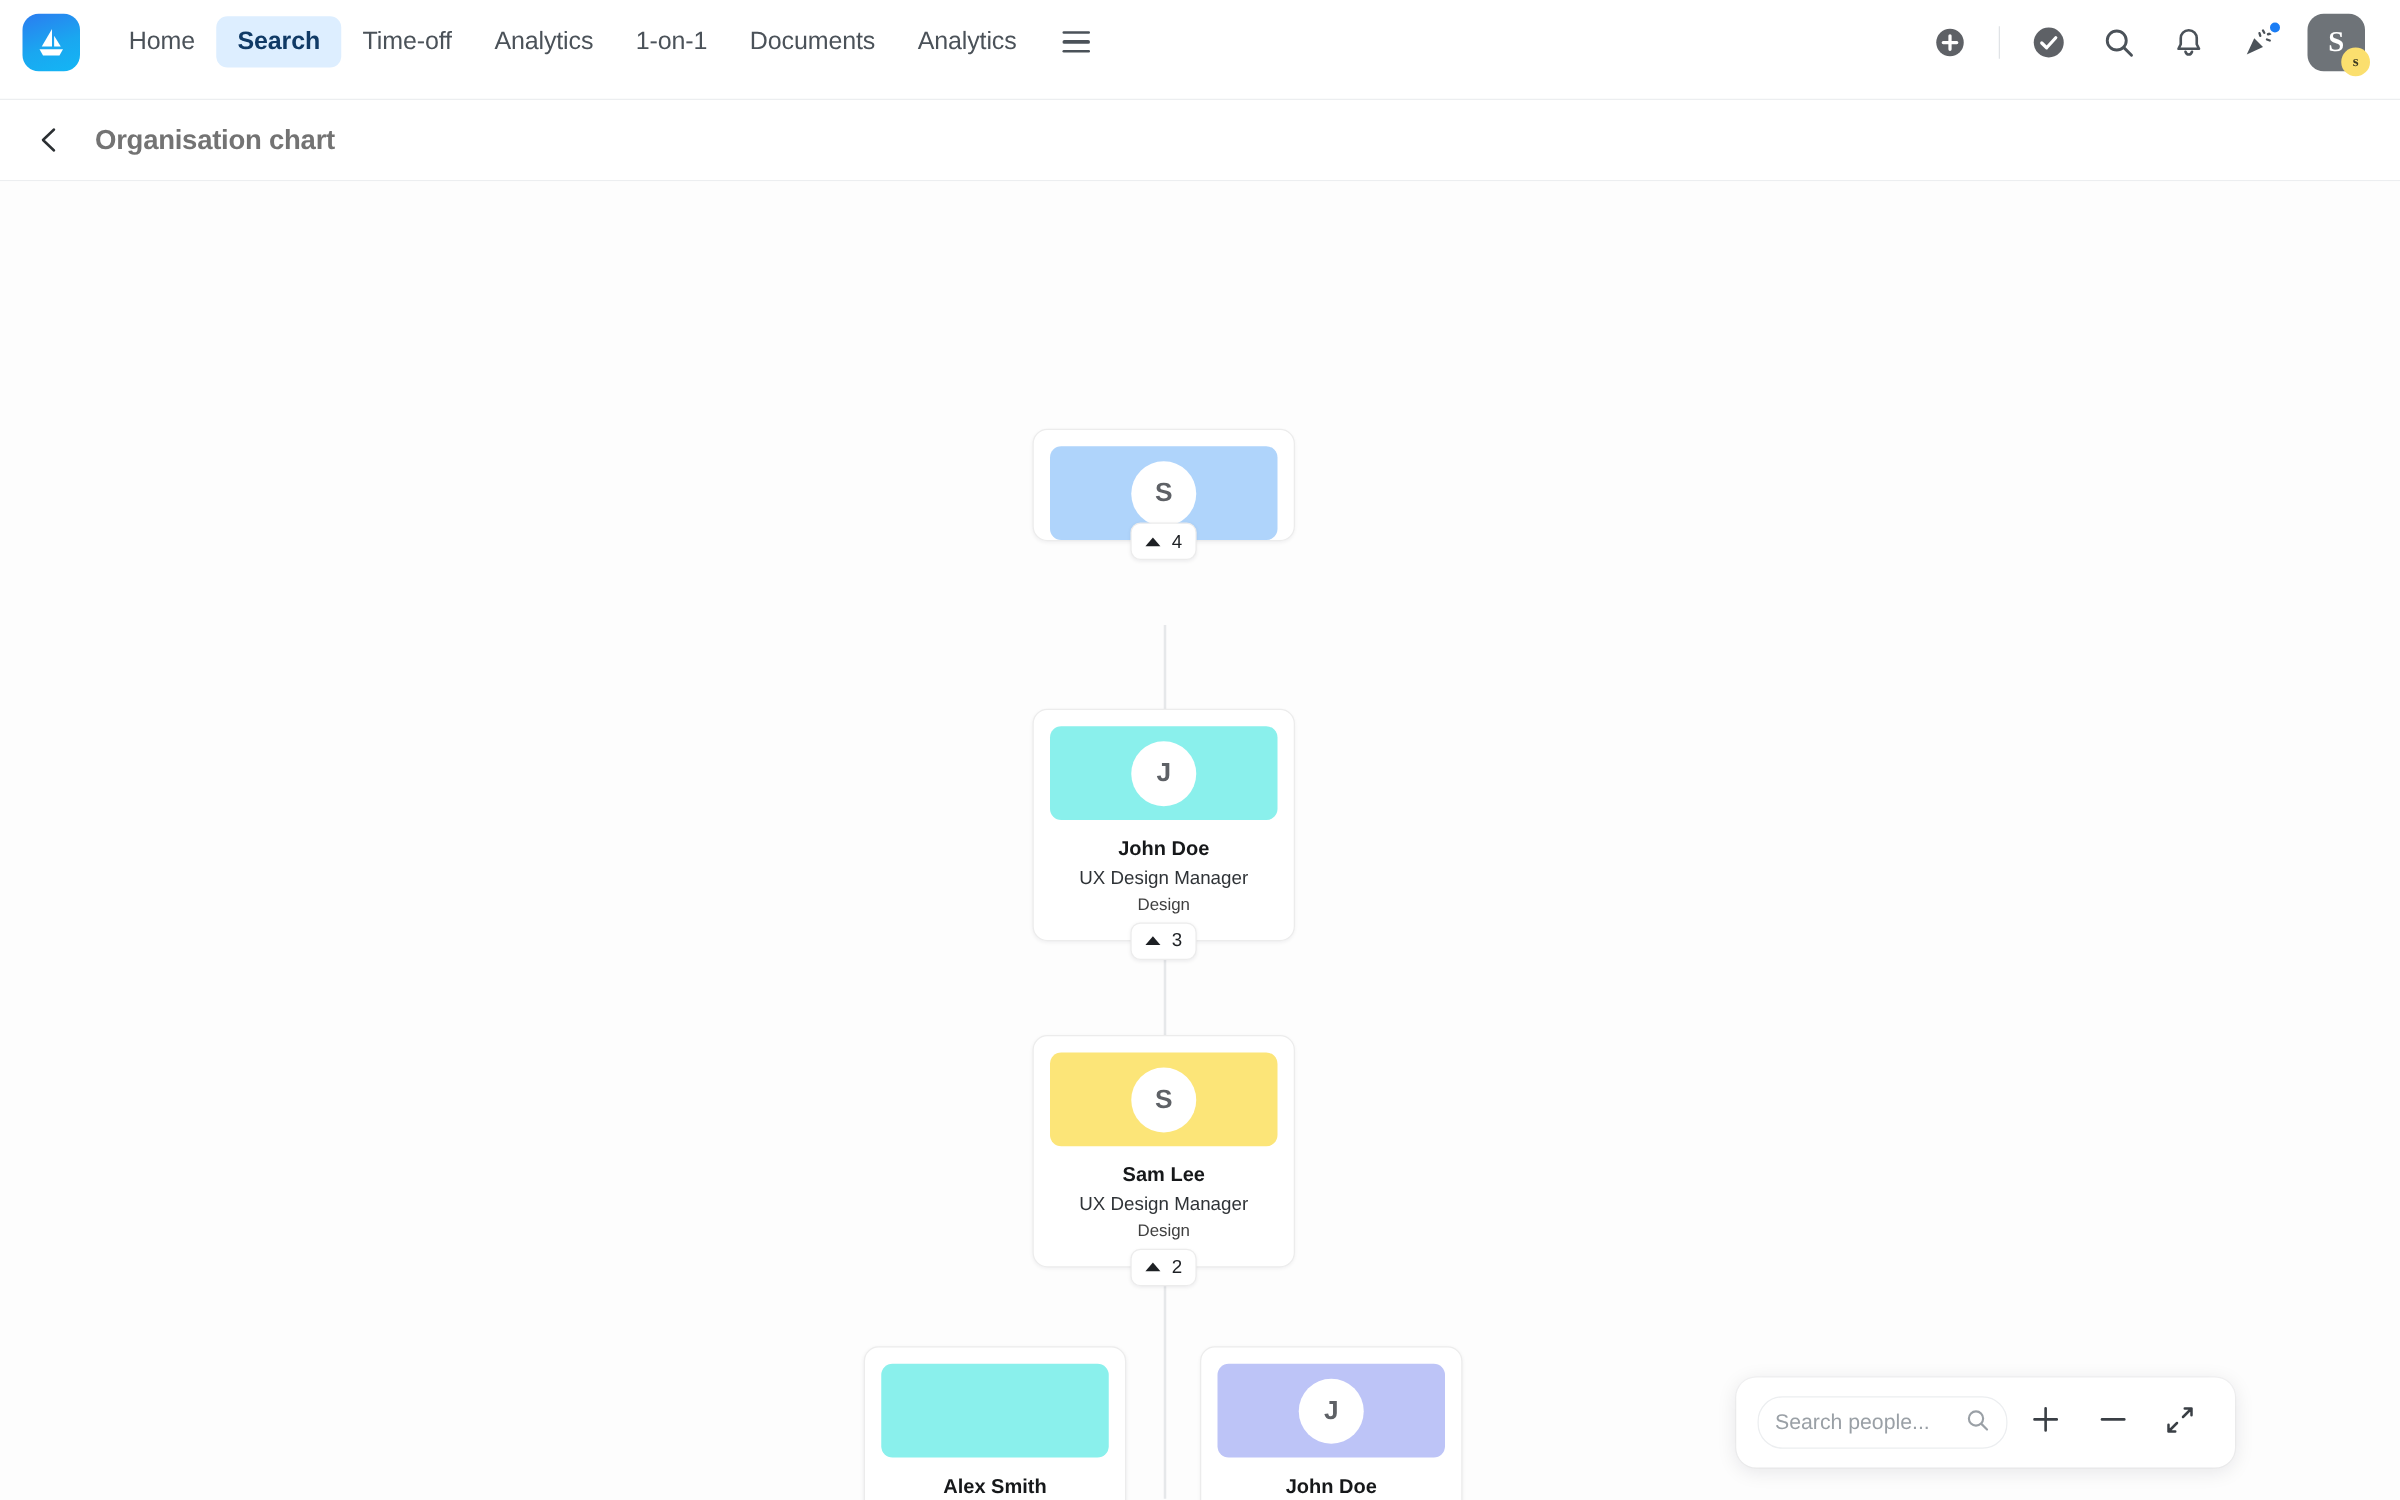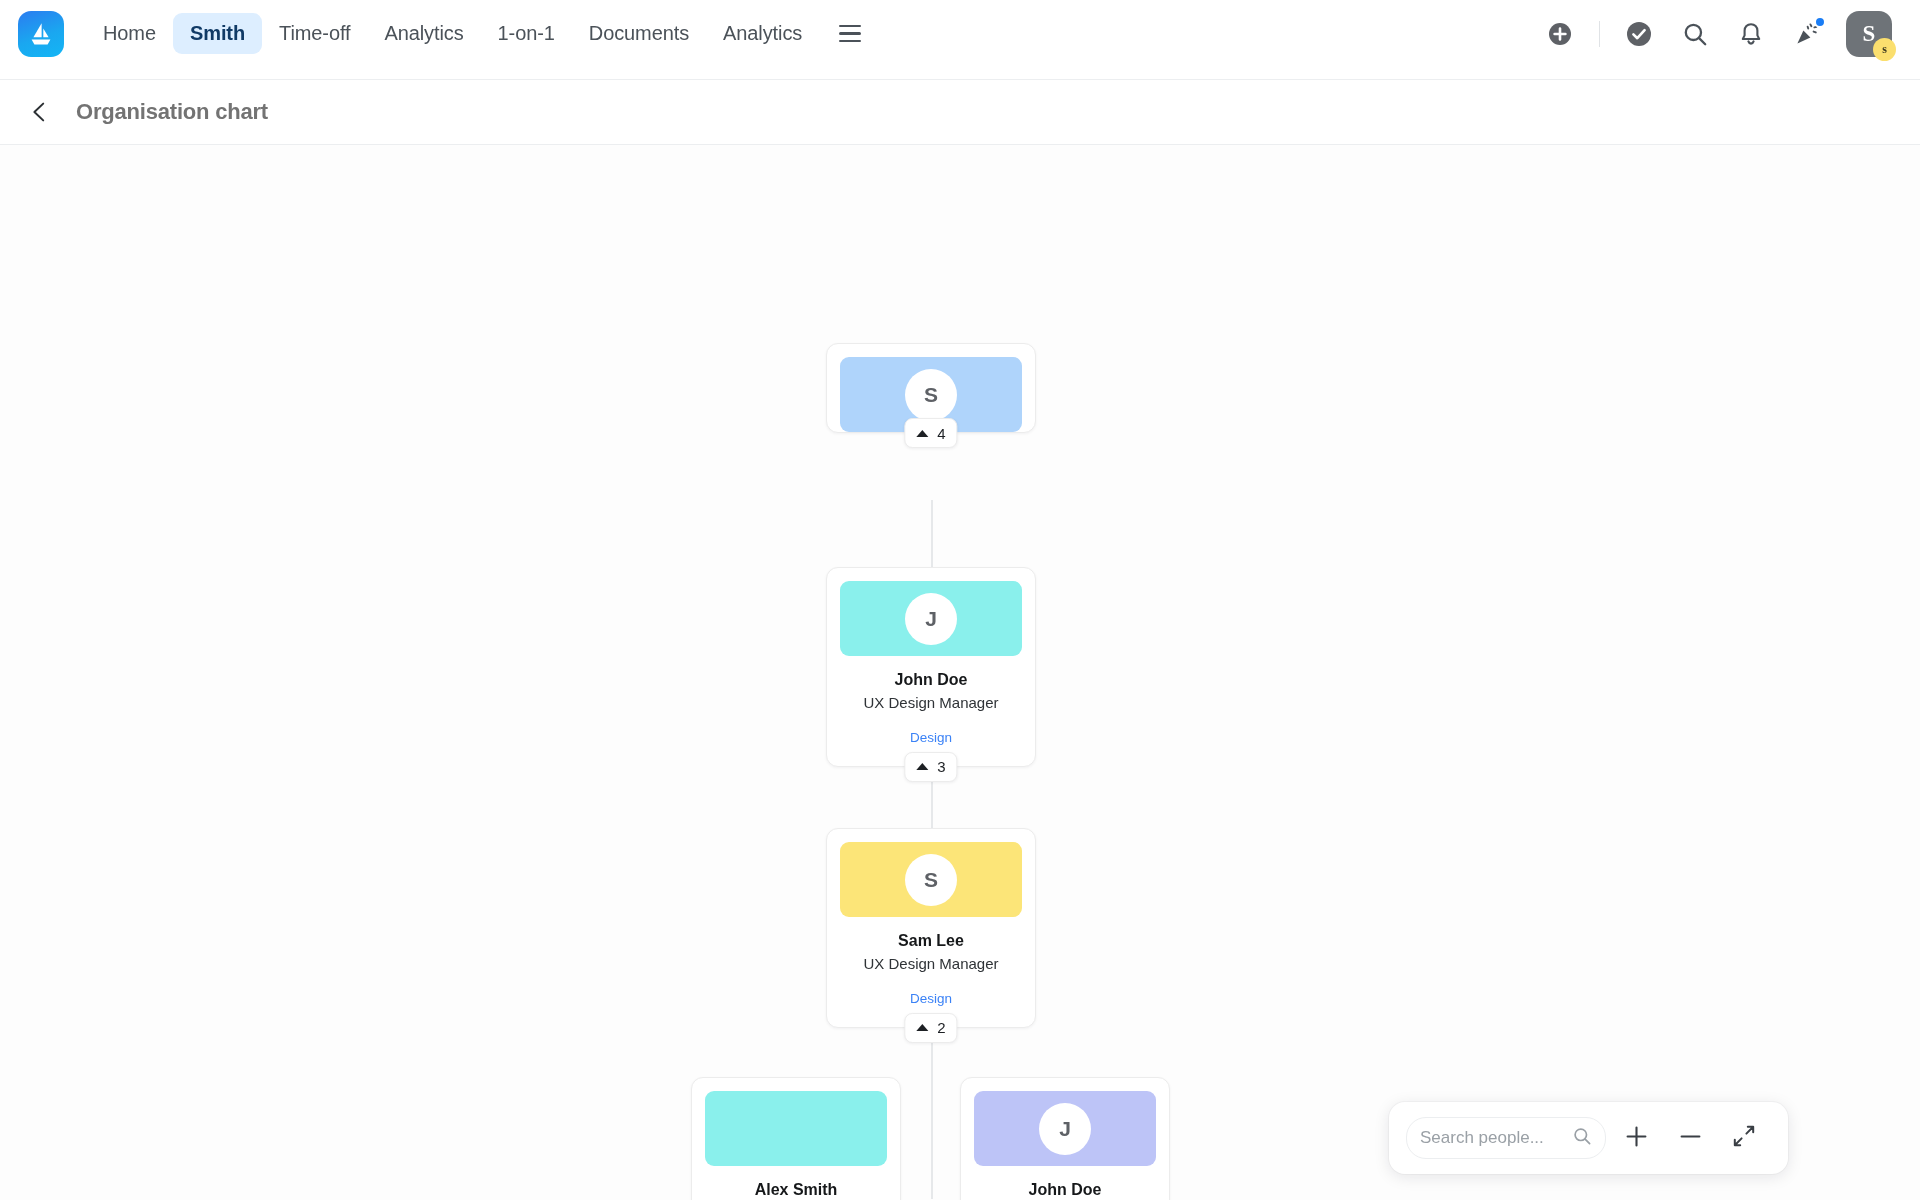--- a/index.html
+++ b/index.html
@@ -107,21 +107,21 @@
   }
   .node-avatar {
     width: 52px; height: 52px; border-radius: 50%;
     background: #fff; color: #5e6166;
     font-size: 21px; font-weight: 700;
     display: flex; align-items: center; justify-content: center;
   }
   .node-body { padding: 13px 10px 18px; text-align: center; }
   .node-name { font-size: 16px; font-weight: 700; color: #16181a; line-height: 1.35; }
   .node-role { font-size: 15px; color: #2f3337; line-height: 1.45; margin-top: 1px; }
-  .node-dept { font-size: 13.5px; color: #3b82f6; line-height: 1.45; margin-top: 15px; }
+  .node-dept { font-size: 13.5px; color: #404040; line-height: 1.45; margin-top: 1px; }
 
   .collapse-pill {
     position: absolute; left: 50%; transform: translateX(-50%);
     bottom: -16px;
     background: #fff; border: 1px solid #ececec; border-radius: 8px;
     box-shadow: 0 1px 3px rgba(16,24,40,.06);
     height: 30px; min-width: 50px;
     display: flex; align-items: center; justify-content: center; gap: 9px;
     padding: 0 11px; cursor: pointer; z-index: 4;
   }
@@ -169,21 +169,21 @@
   <div class="logo">
     <svg width="28" height="28" viewBox="0 0 28 28" aria-hidden="true">
       <path d="M14.6 3.2 L14.6 17.2 L6.4 17.2 Z" fill="#ffffff"></path>
       <path d="M16.3 8.6 L16.3 17.2 L21.6 17.2 Z" fill="#ffffff"></path>
       <path d="M4.6 19.4 H23.4 L20.6 24.4 H7.4 Z" fill="#ffffff"></path>
     </svg>
   </div>
 
   <div class="navlinks">
     <div class="navlink">Home</div>
-    <div class="navlink active">Smith</div>
+    <div class="navlink active">Search</div>
     <div class="navlink">Time-off</div>
     <div class="navlink">Analytics</div>
     <div class="navlink">1-on-1</div>
     <div class="navlink">Documents</div>
     <div class="navlink">Analytics</div>
     <div class="hamburger">
       <span></span>
         <span></span>
         <span></span>
     </div>

